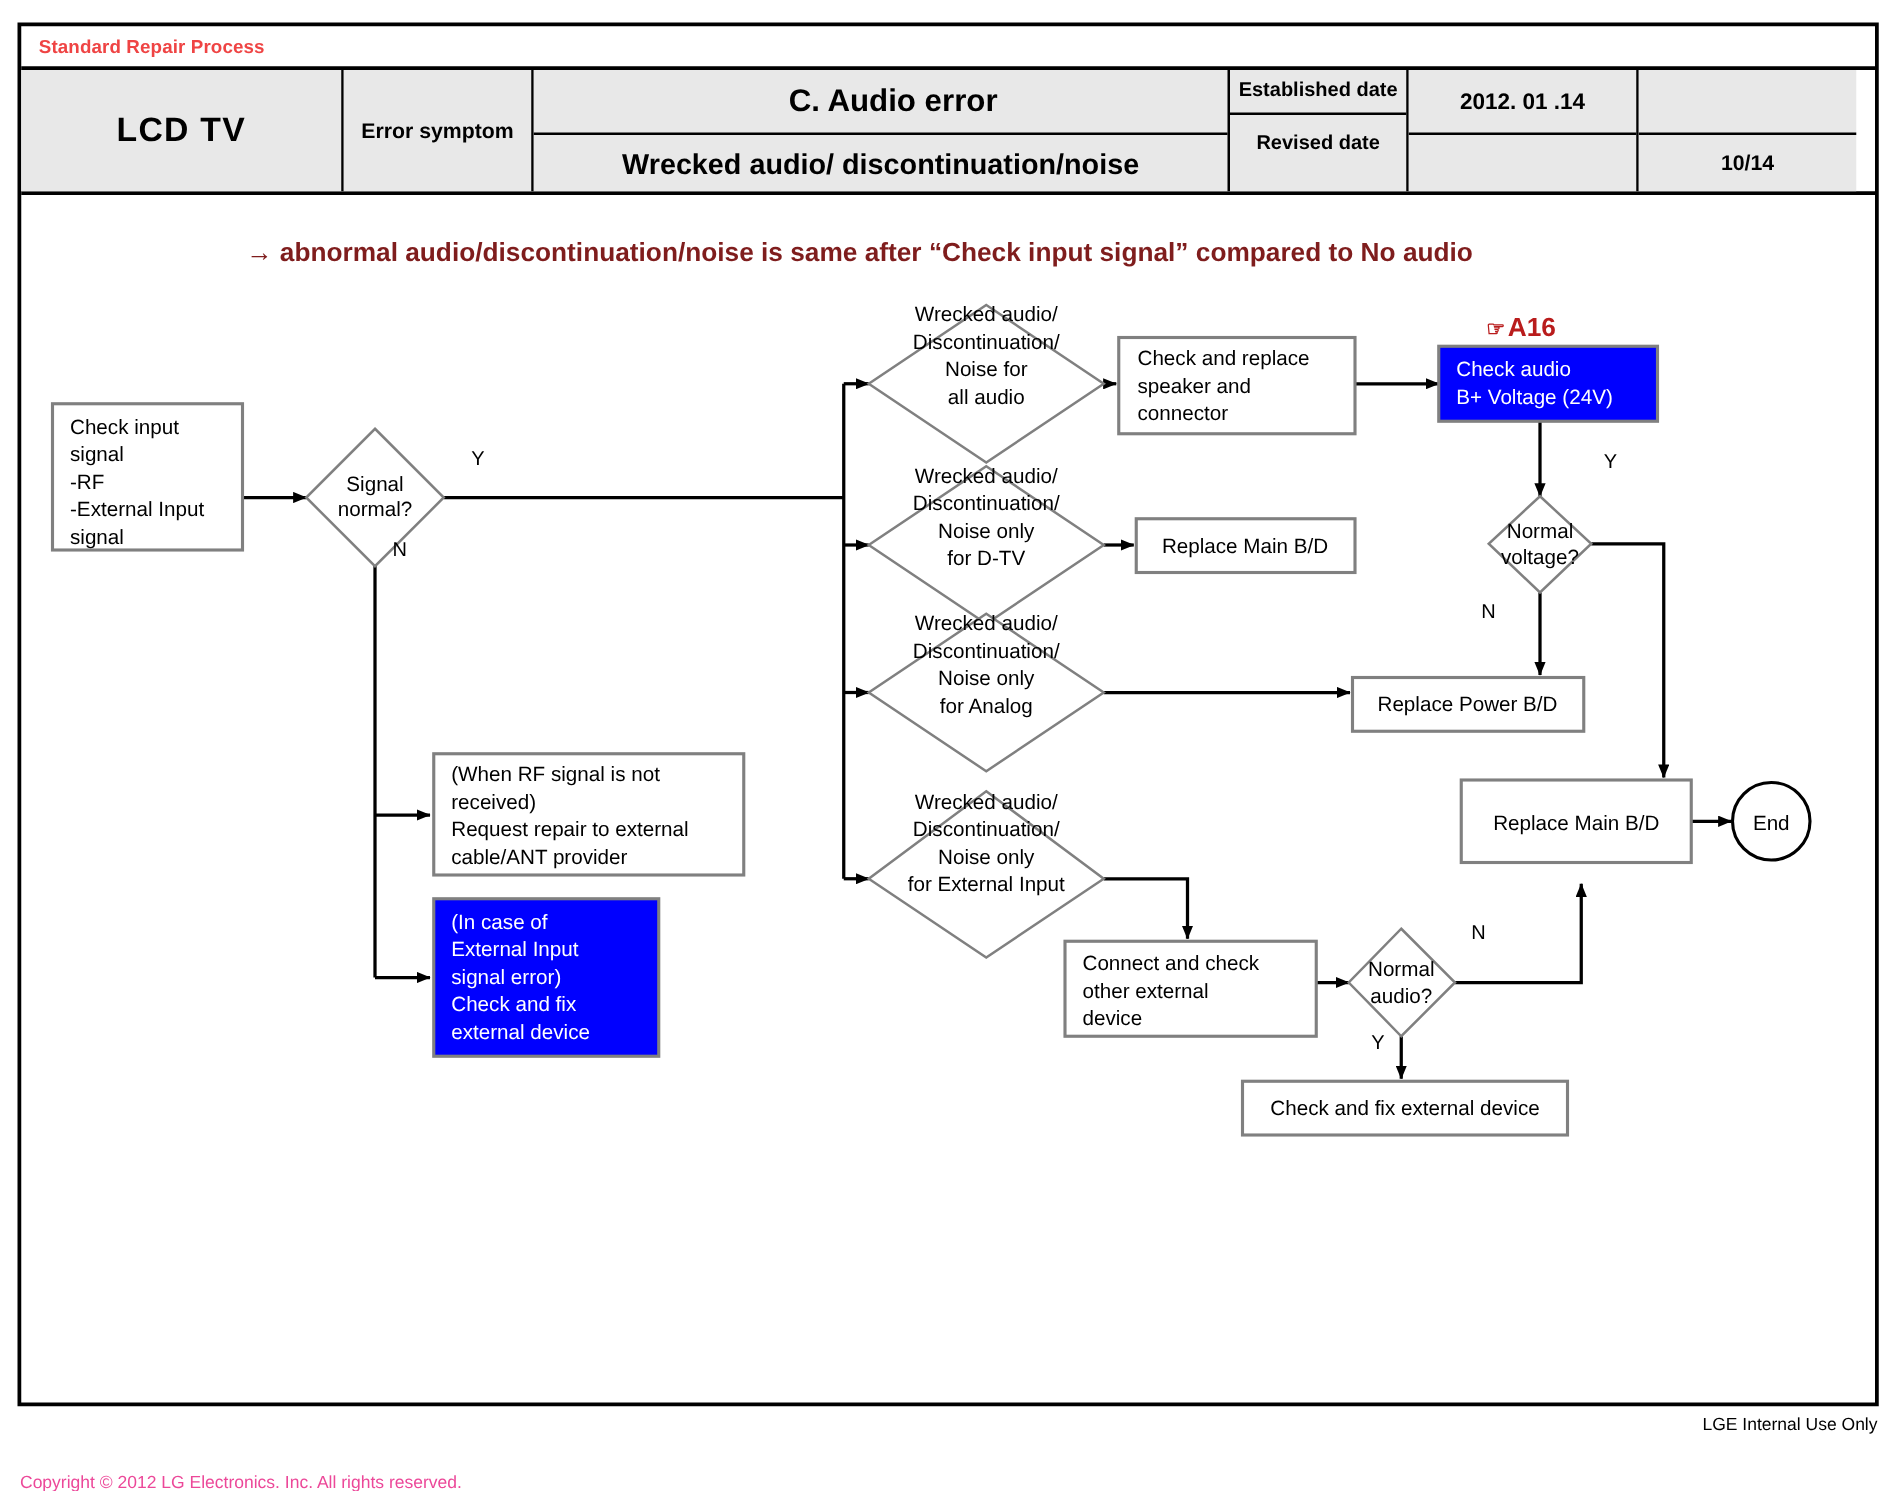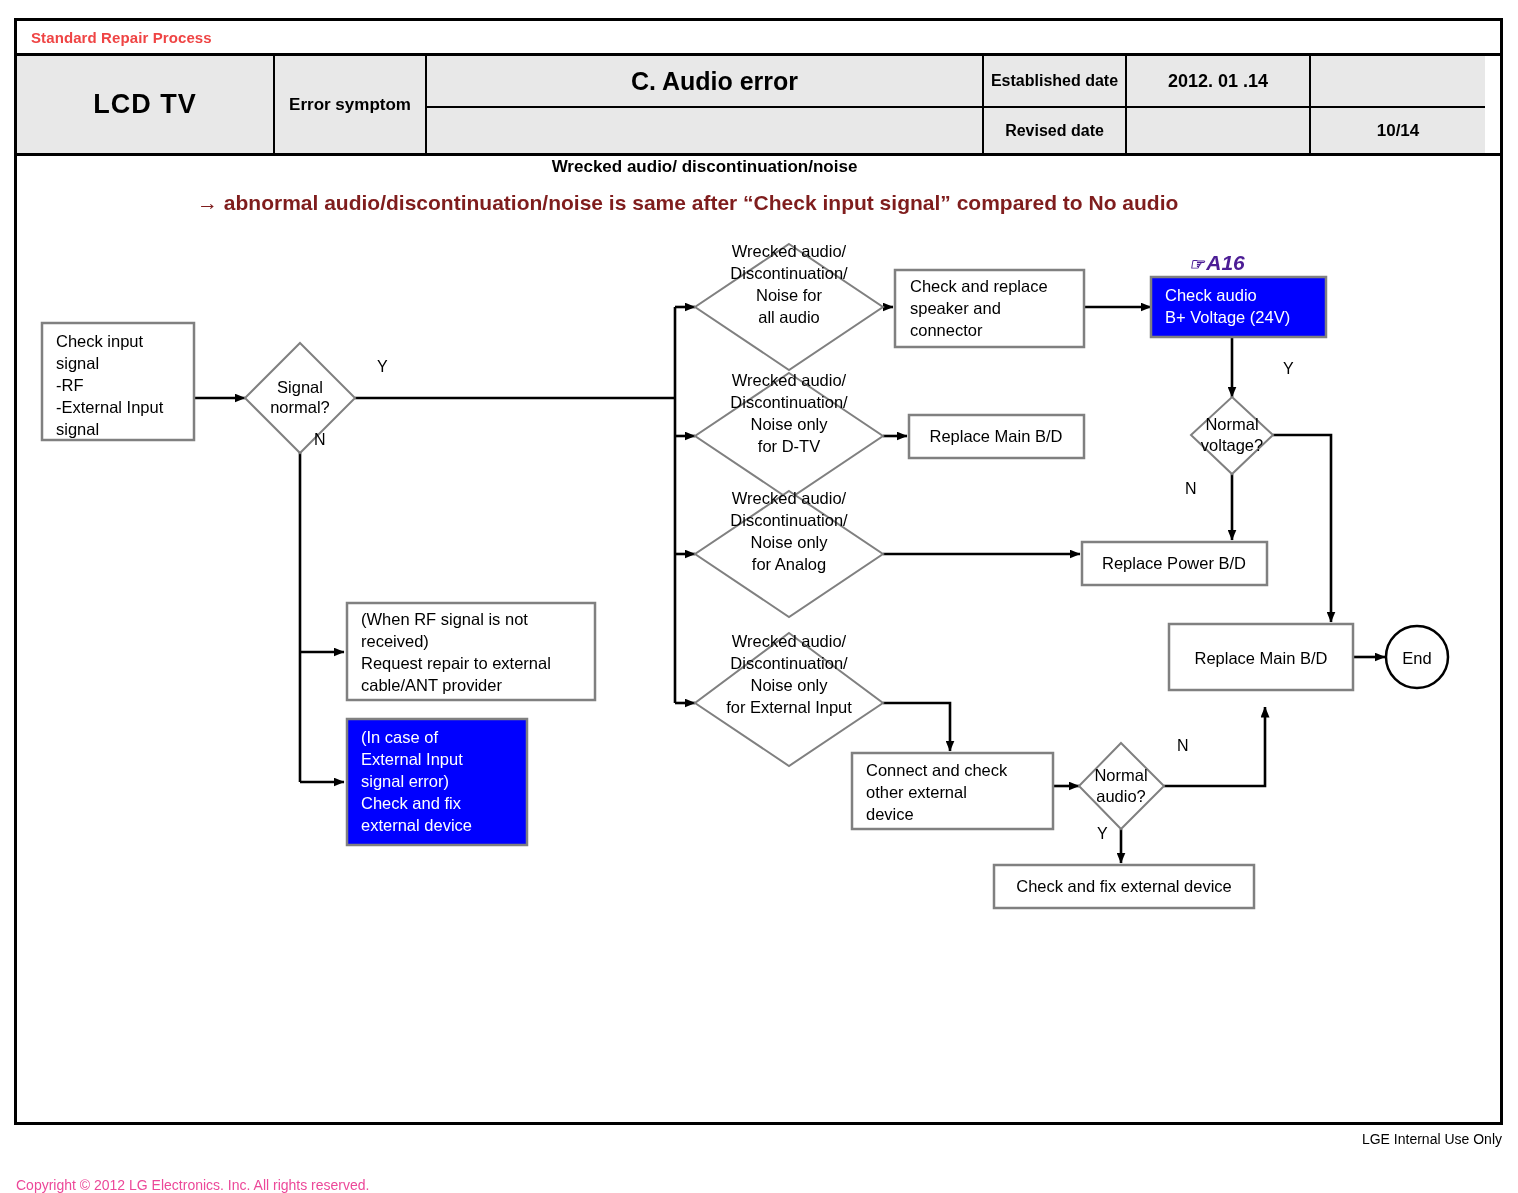--- a/index.html
+++ b/index.html
@@ -53,25 +53,25 @@
   .hc-err   { width: 152px; font-size: 17px; font-weight: bold; line-height: 1.25; }
   .hc-mid   { width: 557px; padding: 0; display: block; }
   .hc-mid .row-top {
     height: 52px; border-bottom: 2px solid #000;
     display: flex; align-items: center; justify-content: center;
     font-size: 25px; font-weight: bold; padding-left: 20px;
   }
   .hc-mid .row-bot {
     height: 46px;
     display: flex; align-items: center; justify-content: center;
-    font-size: 17px; font-weight: bold; margin-top: 36px;
+    font-size: 23px; font-weight: bold;
   }
   .hc-lbl   { width: 143px; padding: 0; display: block; }
   .hc-lbl .row-top {
-    height: 52px; border-bottom: 2px solid #000;
+    height: 36px; border-bottom: 2px solid #000;
     display: flex; align-items: center; justify-content: center;
     font-size: 16px; font-weight: bold; line-height: 1.2; text-align: center;
   }
   .hc-lbl .row-bot {
     height: 46px;
     display: flex; align-items: center; justify-content: center;
     font-size: 16px; font-weight: bold;
   }
   .hc-date  { width: 184px; padding: 0; display: block; }
   .hc-date .row-top {
@@ -105,23 +105,22 @@
 
   .boxshape { fill: #ffffff; stroke: #808080; stroke-width: 2.5; }
   .boxshape-blue { fill: #0000ff; stroke: #808080; stroke-width: 2.5; }
   .diashape { fill: #ffffff; stroke: #808080; stroke-width: 2; }
   .circshape { fill: #ffffff; stroke: #000000; stroke-width: 2.5; }
   .conn { stroke: #000; stroke-width: 2.6; fill: none; }
 
   .a16 {
     position: absolute;
     left: 1172px; top: 230px;
-    font-size: 21px; font-weight: bold; color: #4c1d95;
+    font-size: 21px; font-weight: bold; color: #b91c1c;
     white-space: nowrap;
-    font-style: italic;
   }
   .a16 .hand { font-size: 17px; margin-right: 2px; }
 
   
   .footer-left {
     position: absolute;
     left: 16px; top: 1175px;
     font-size: 14px; color: #ec4899; line-height: 1.55;
   }
   .footer-right {

